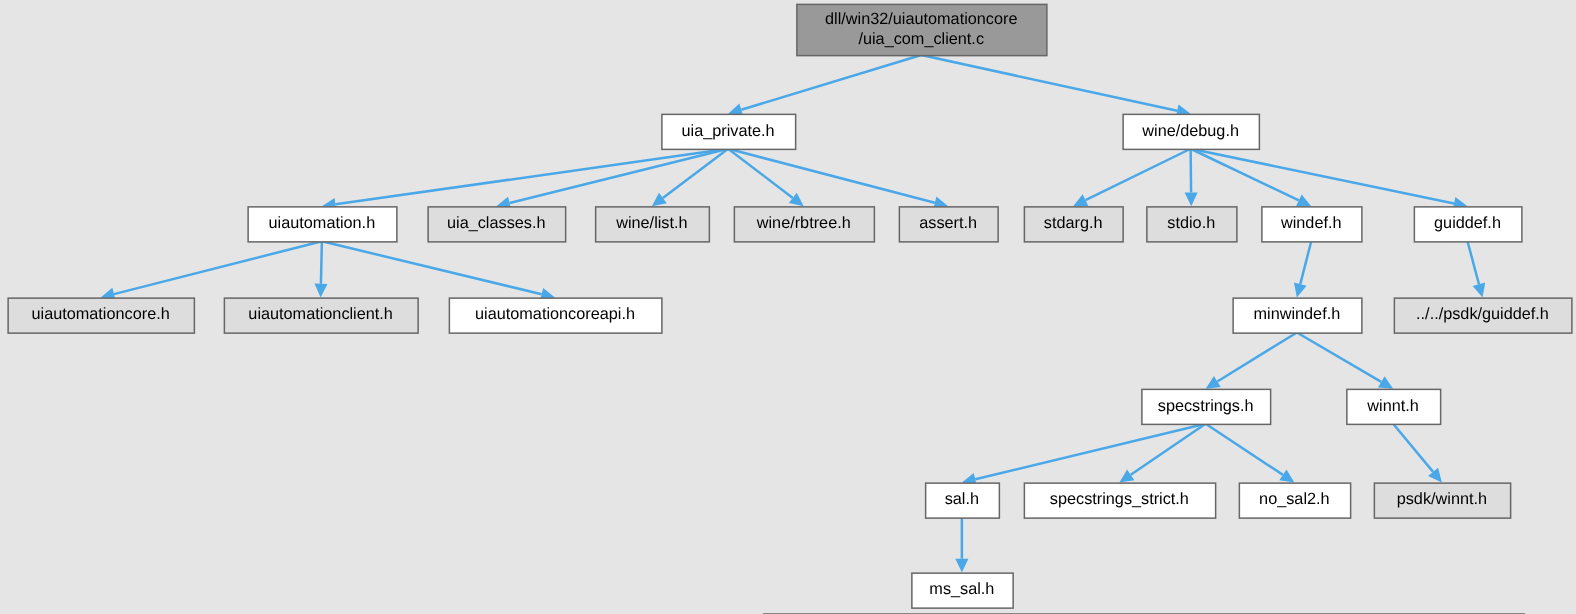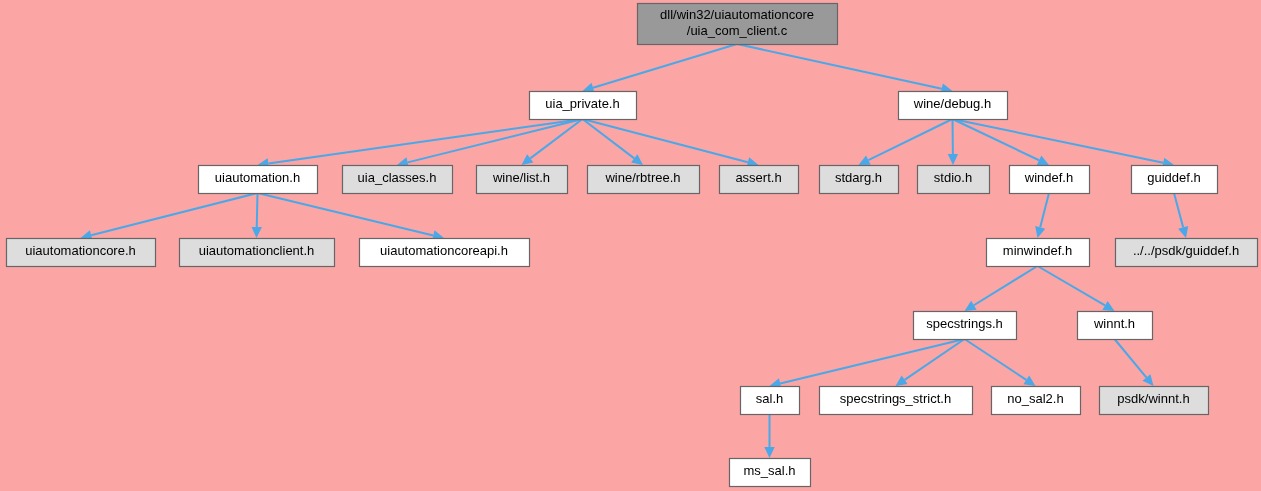--- a/index.html
+++ b/index.html
@@ -11,21 +11,21 @@
   body {
     width: 1261px;
     height: 491px;
     overflow: hidden;
     font-family: "Liberation Sans", sans-serif;
   }
   #graph-root {
     position: relative;
     width: 1261px;
     height: 491px;
-    background: #fca5a5;
+    background: #e5e5e5;
   }
   svg#graph-canvas {
     position: absolute;
     top: 0;
     left: 0;
     width: 1261px;
     height: 491px;
     display: block;
   }
   .node-rect-root {

